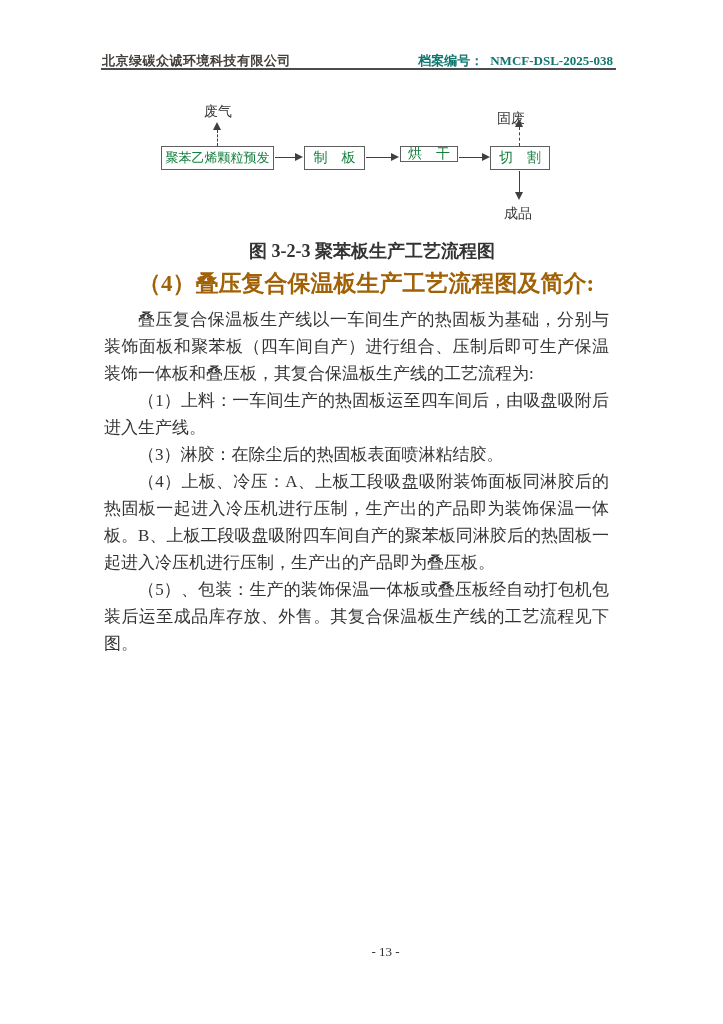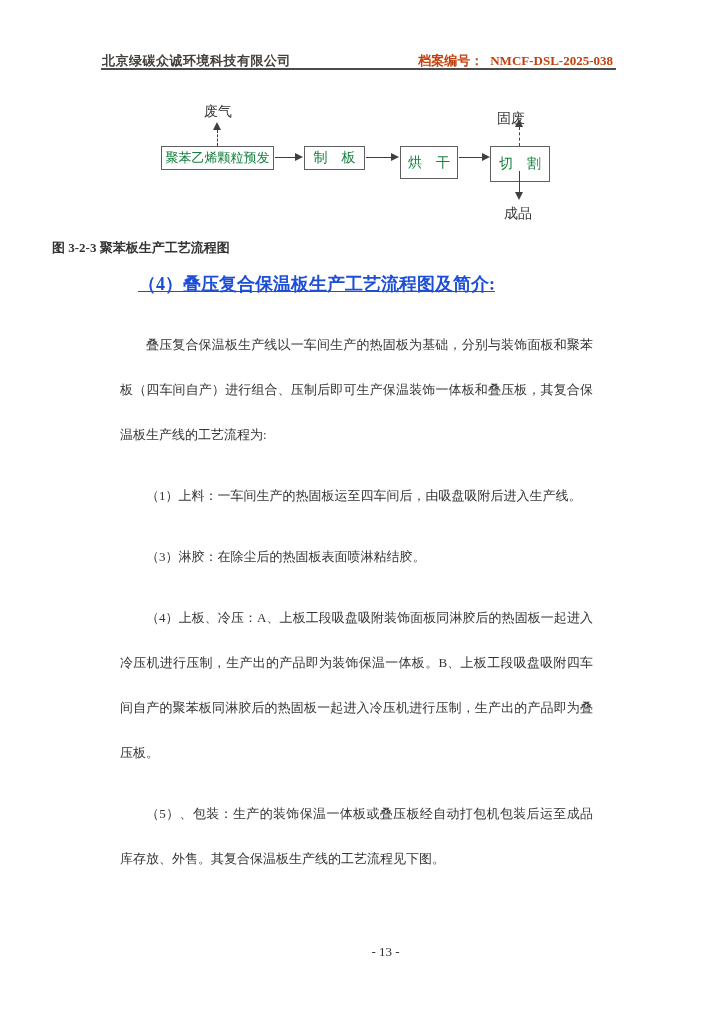--- a/index.html
+++ b/index.html
@@ -13,21 +13,21 @@
     overflow:hidden;
   }
   
   .hdr-company{
     position:absolute;left:102px;top:52px;
     font-size:13px;font-weight:bold;letter-spacing:.5px;
     color:#45403c;white-space:nowrap;
   }
   .hdr-right{
     position:absolute;right:110px;top:52px;
-    font-size:13px;font-weight:bold;color:#c2410c;white-space:nowrap;
+    font-size:13px;font-weight:bold;color:#0f766e;white-space:nowrap;
   }
   .hdr-right .num{margin-left:7px;font-family:"Liberation Serif",serif;}
   .hdr-rule{
     position:absolute;left:101px;top:68px;width:515px;height:2px;
     background:#4c4c4c;
   }
   
   .flowchart{position:absolute;left:0;top:0;width:723px;height:235px;}
   .fc-box{
     position:absolute;border:1px solid #5f5f5f;
@@ -46,30 +46,30 @@
     border-bottom:8px solid #3f3f3f;border-left:4px solid transparent;border-right:4px solid transparent;
   }
   .arrow-down-solid{position:absolute;width:0;border-left:1.5px solid #3f3f3f;}
   .arrow-down-solid::after{
     content:"";position:absolute;left:-4.7px;bottom:-8px;width:0;height:0;
     border-top:8px solid #3f3f3f;border-left:4px solid transparent;border-right:4px solid transparent;
   }
   
   .caption{
     position:absolute;left:52px;top:239px;width:640px;
-    text-align:left;font-size:13px;font-weight:bold;color:#333;
+    text-align:center;font-size:18px;font-weight:bold;color:#333;
   }
   .section-heading{
     position:absolute;left:104px;top:272px;width:520px;
     padding-left:34px;box-sizing:border-box;
-    font-size:18px;font-weight:bold;color:#1d4ed8;line-height:24px;text-decoration:underline;
+    font-size:23px;font-weight:bold;color:#a16207;line-height:24px;
   }
   .body-text{position:absolute;left:104px;top:306px;width:505px;}
   .body-text p{
-    margin:16px;font-size:13px;line-height:45px;
+    margin:0;font-size:17px;line-height:27px;
     text-align:justify;text-indent:2em;color:#343434;
   }
   .page-number{
     position:absolute;left:0;top:944px;width:723px;
     text-align:center;font-size:13px;color:#2f2f2f;line-height:16px;margin-left:24px;
   }
 </style>
 </head>
 <body>
 
@@ -84,24 +84,24 @@
   <div class="flowchart">
     <div class="fc-label" style="left:204px;top:103px;text-align:right;">废气</div>
     <div class="arrow-up-dashed" style="left:217px;top:130px;height:16px;"></div>
 
     <div class="fc-box" style="left:161px;top:146px;width:113px;height:24px;font-size:13px;">聚苯乙烯颗粒预发</div>
     <div class="arrow-h" style="left:275px;top:157px;width:21px;"></div>
 
     <div class="fc-box" style="left:304px;top:146px;width:61px;height:24px;font-size:14px;">制　板</div>
     <div class="arrow-h" style="left:366px;top:157px;width:26px;"></div>
 
-    <div class="fc-box" style="left:400px;top:146px;width:58px;height:33px;font-size:14px;">烘　干</div>
+    <div class="fc-box" style="left:400px;top:146px;width:58px;height:16px;font-size:14px;">烘　干</div>
     <div class="arrow-h" style="left:459px;top:157px;width:24px;"></div>
 
-    <div class="fc-box" style="left:490px;top:146px;width:60px;height:36px;font-size:14px;">切　割</div>
+    <div class="fc-box" style="left:490px;top:146px;width:60px;height:24px;font-size:14px;">切　割</div>
 
     <div class="fc-label" style="left:497px;top:110px;">固废</div>
     <div class="arrow-up-dashed" style="left:519px;top:127px;height:19px;"></div>
     <div class="arrow-down-solid" style="left:519px;top:171px;height:21px;"></div>
     <div class="fc-label" style="left:504px;top:205px;">成品</div>
   </div>
 
   <div class="caption">图 3-2-3 聚苯板生产工艺流程图</div>
 
   <div class="section-heading">（4）叠压复合保温板生产工艺流程图及简介:</div>

